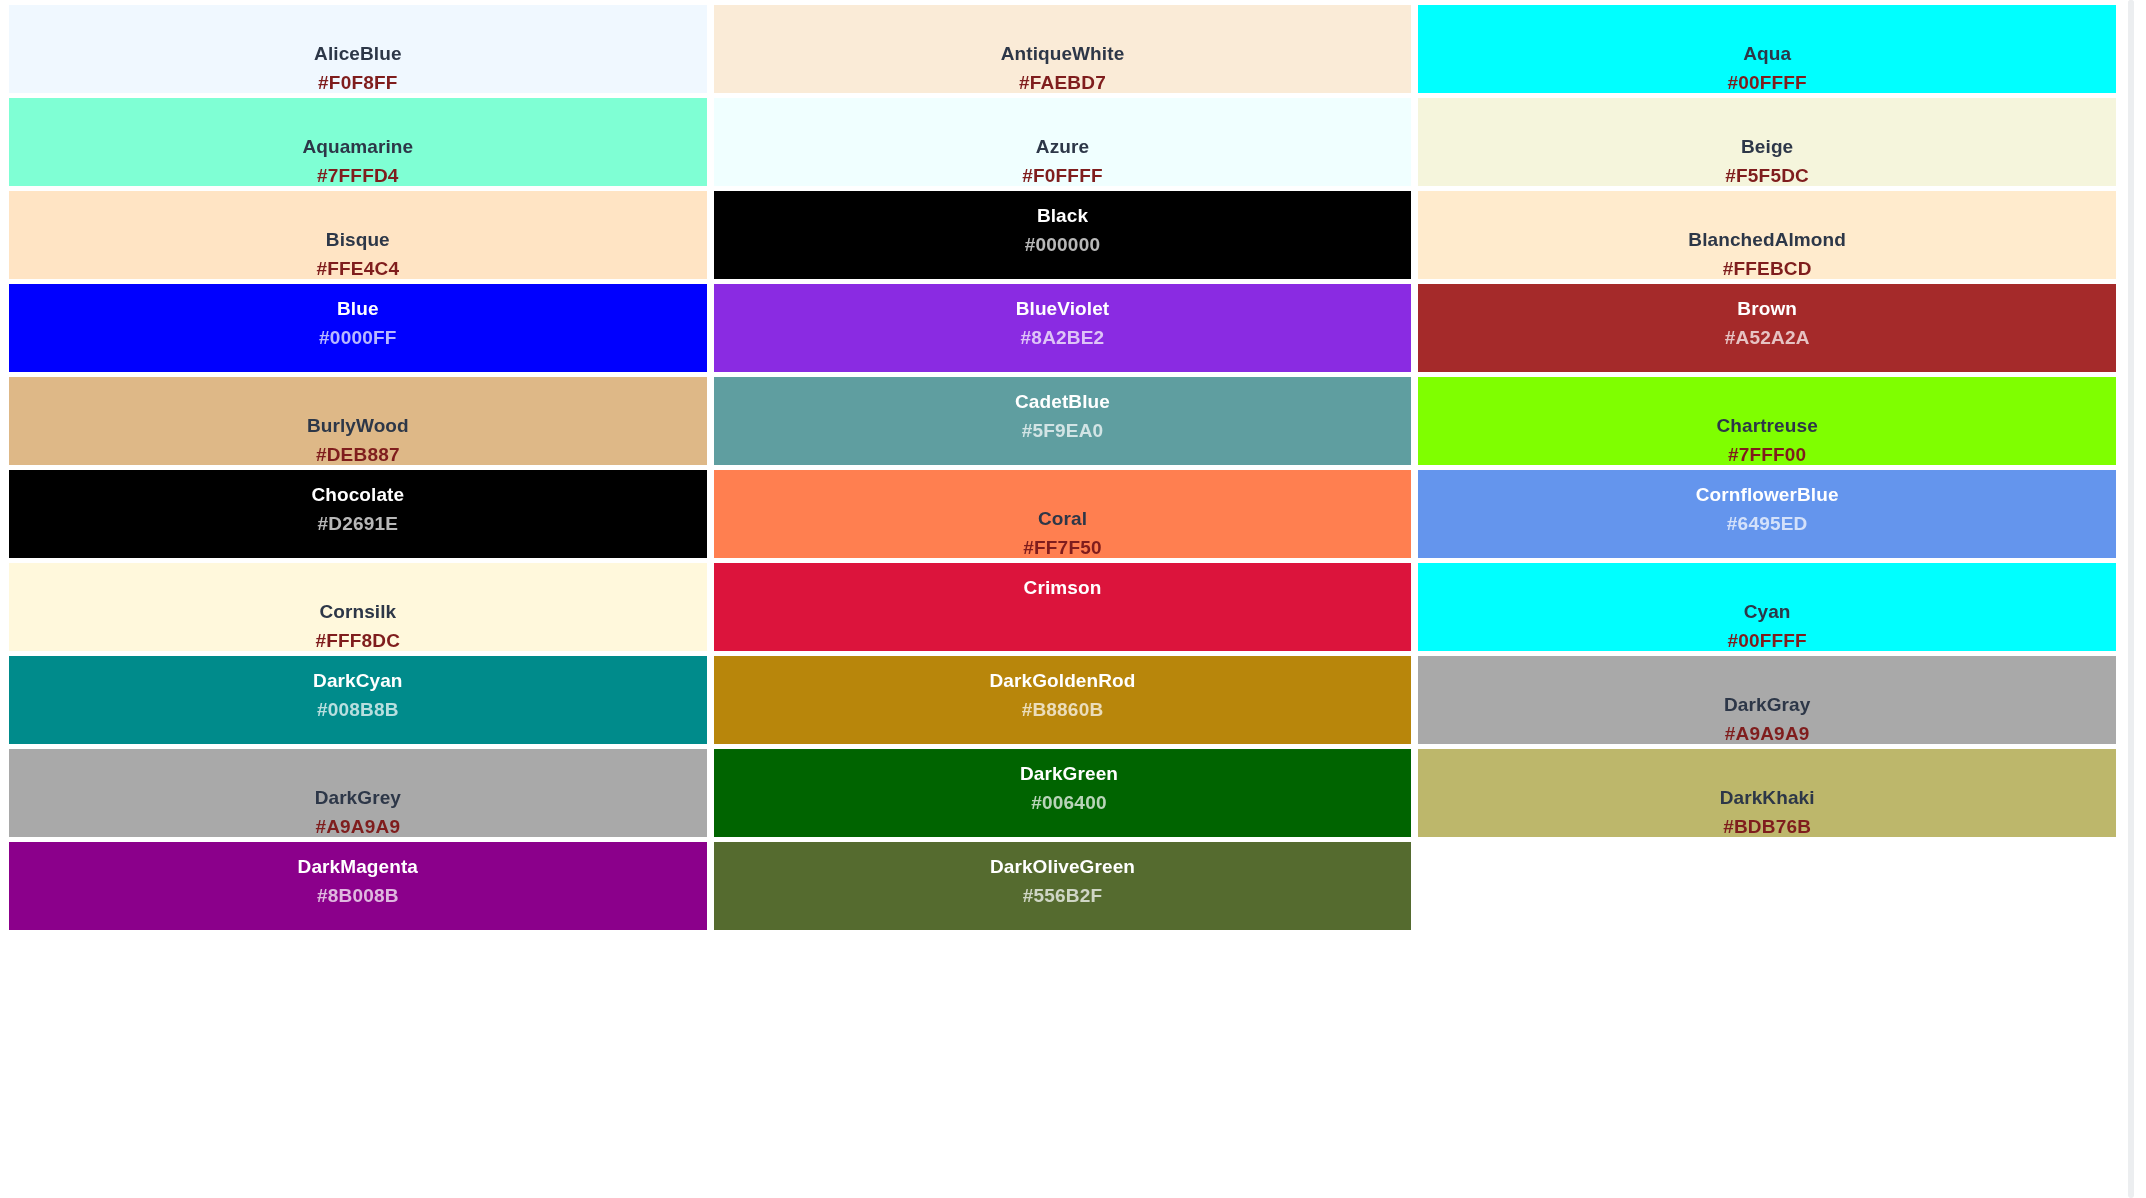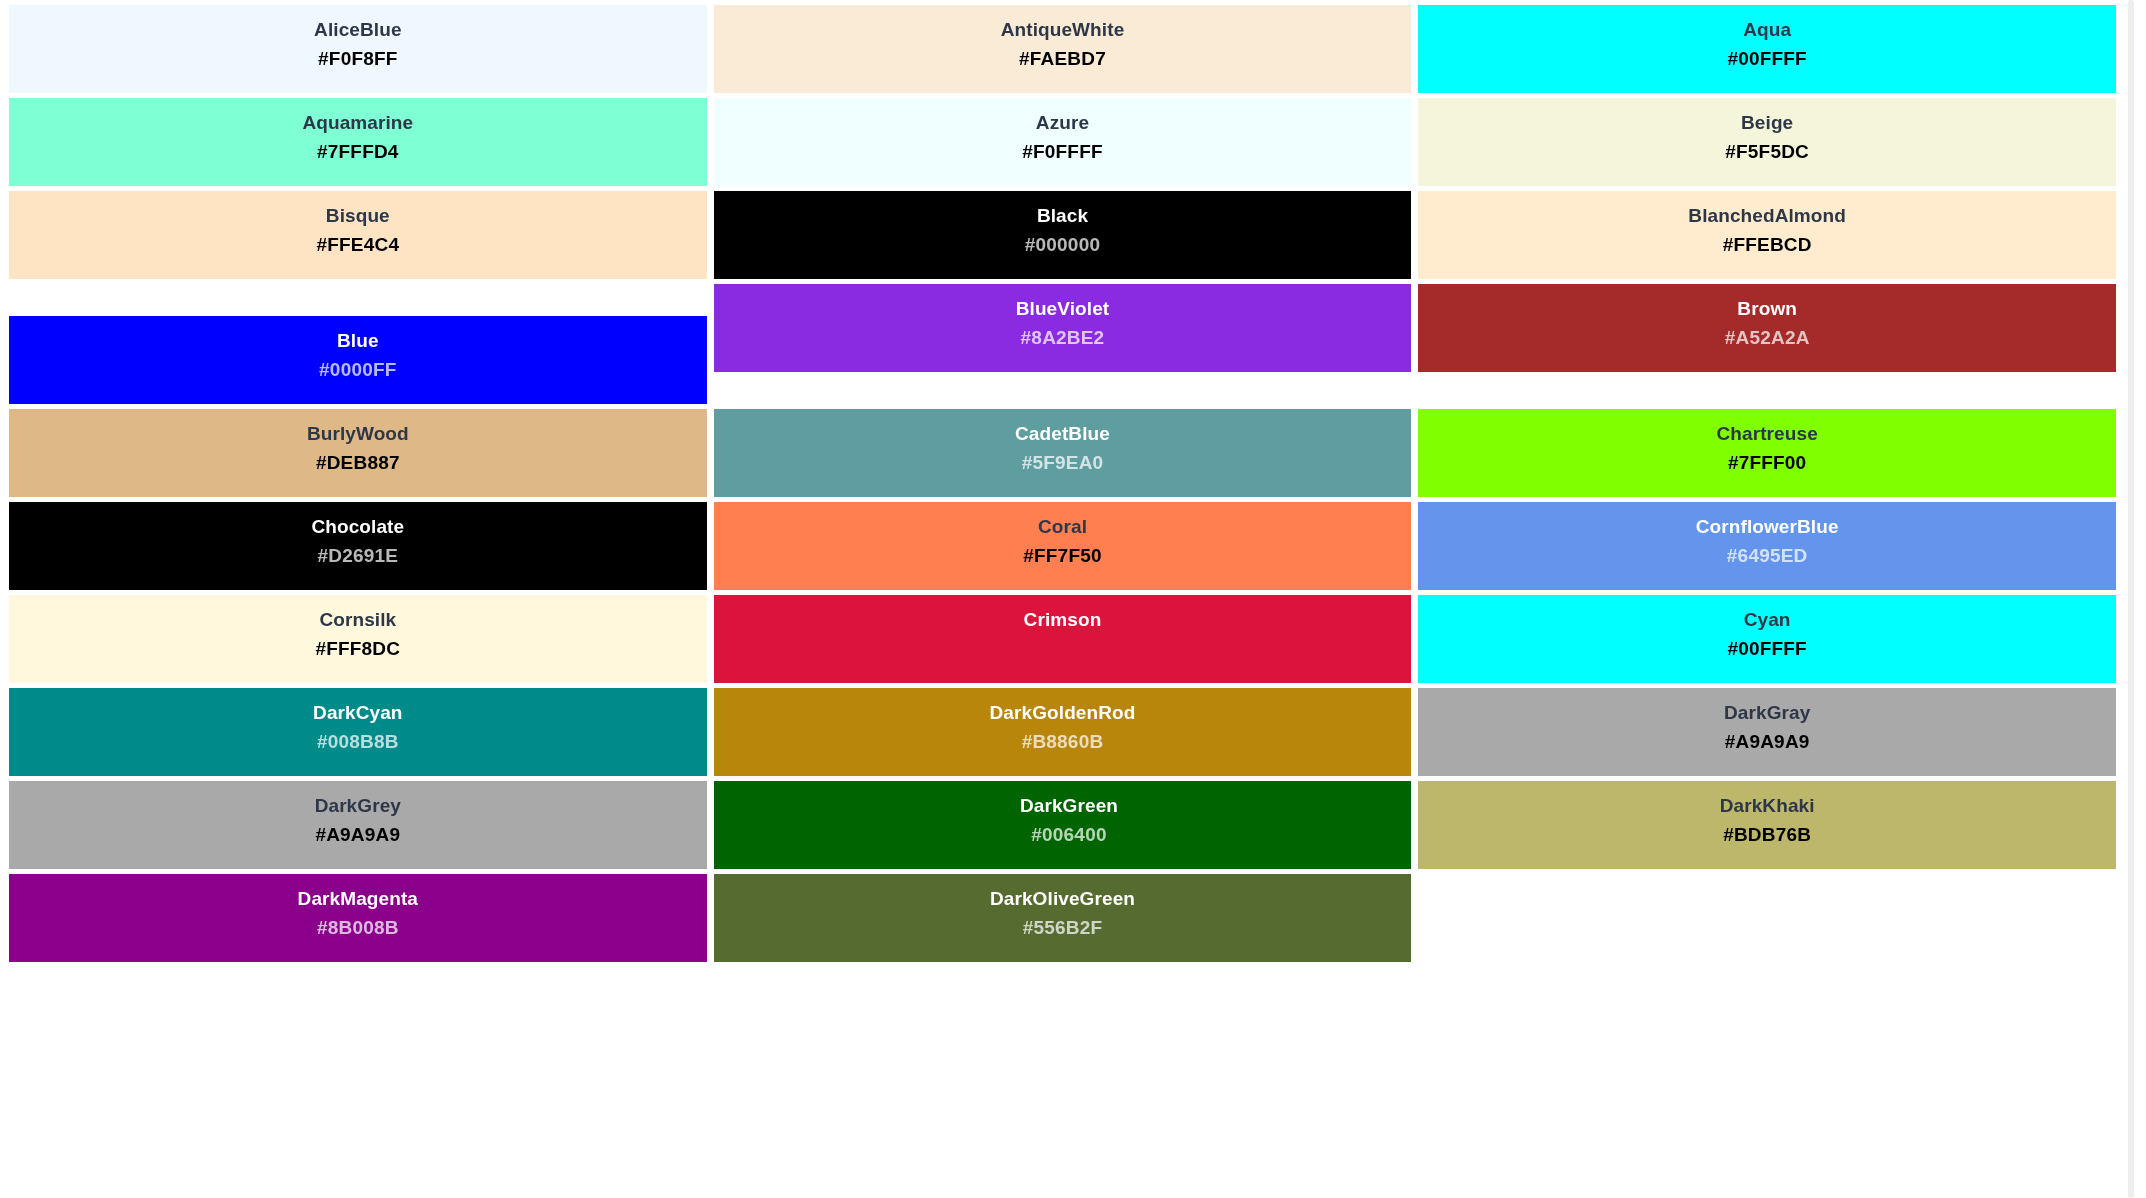--- a/index.html
+++ b/index.html
@@ -63,22 +63,22 @@
   .swatch-hex {
     display: block;
     font-size: 19px;
     font-weight: bold;
     line-height: 1.15;
     margin-top: 7px;
     letter-spacing: 0.2px;
   }
 
   
-  .text-dark .swatch-name { color: #2d3748; }
-  .text-dark .swatch-hex  { color: #000000; }
+  .text-dark .swatch-name { color: #2d3748; margin-top: 24px; }
+  .text-dark .swatch-hex  { color: #7f1d1d; }
 
   
   .text-light .swatch-name { color: #ffffff; }
   .text-light .swatch-hex  { color: rgba(255,255,255,0.72); }
 
   
   #scrollbar-track {
     position: absolute;
     top: 0;
     right: 12px;
@@ -133,21 +133,21 @@
           <span class="swatch-hex">#FFE4C4</span>
         </div>
         <div class="swatch text-light" style="background-color: rgb(0, 0, 0);">
           <span class="swatch-name">Black</span>
           <span class="swatch-hex">#000000</span>
         </div>
         <div class="swatch text-dark" style="background-color: rgb(255, 235, 205);">
           <span class="swatch-name">BlanchedAlmond</span>
           <span class="swatch-hex">#FFEBCD</span>
         </div>
-        <div class="swatch text-light" style="background-color: rgb(0, 0, 255); margin-top: 32px;">
+        <div class="swatch text-light" style="background-color: rgb(0, 0, 255);">
           <span class="swatch-name">Blue</span>
           <span class="swatch-hex">#0000FF</span>
         </div>
         <div class="swatch text-light" style="background-color: rgb(138, 43, 226);">
           <span class="swatch-name">BlueViolet</span>
           <span class="swatch-hex">#8A2BE2</span>
         </div>
         <div class="swatch text-light" style="background-color: rgb(165, 42, 42);">
           <span class="swatch-name">Brown</span>
           <span class="swatch-hex">#A52A2A</span>

